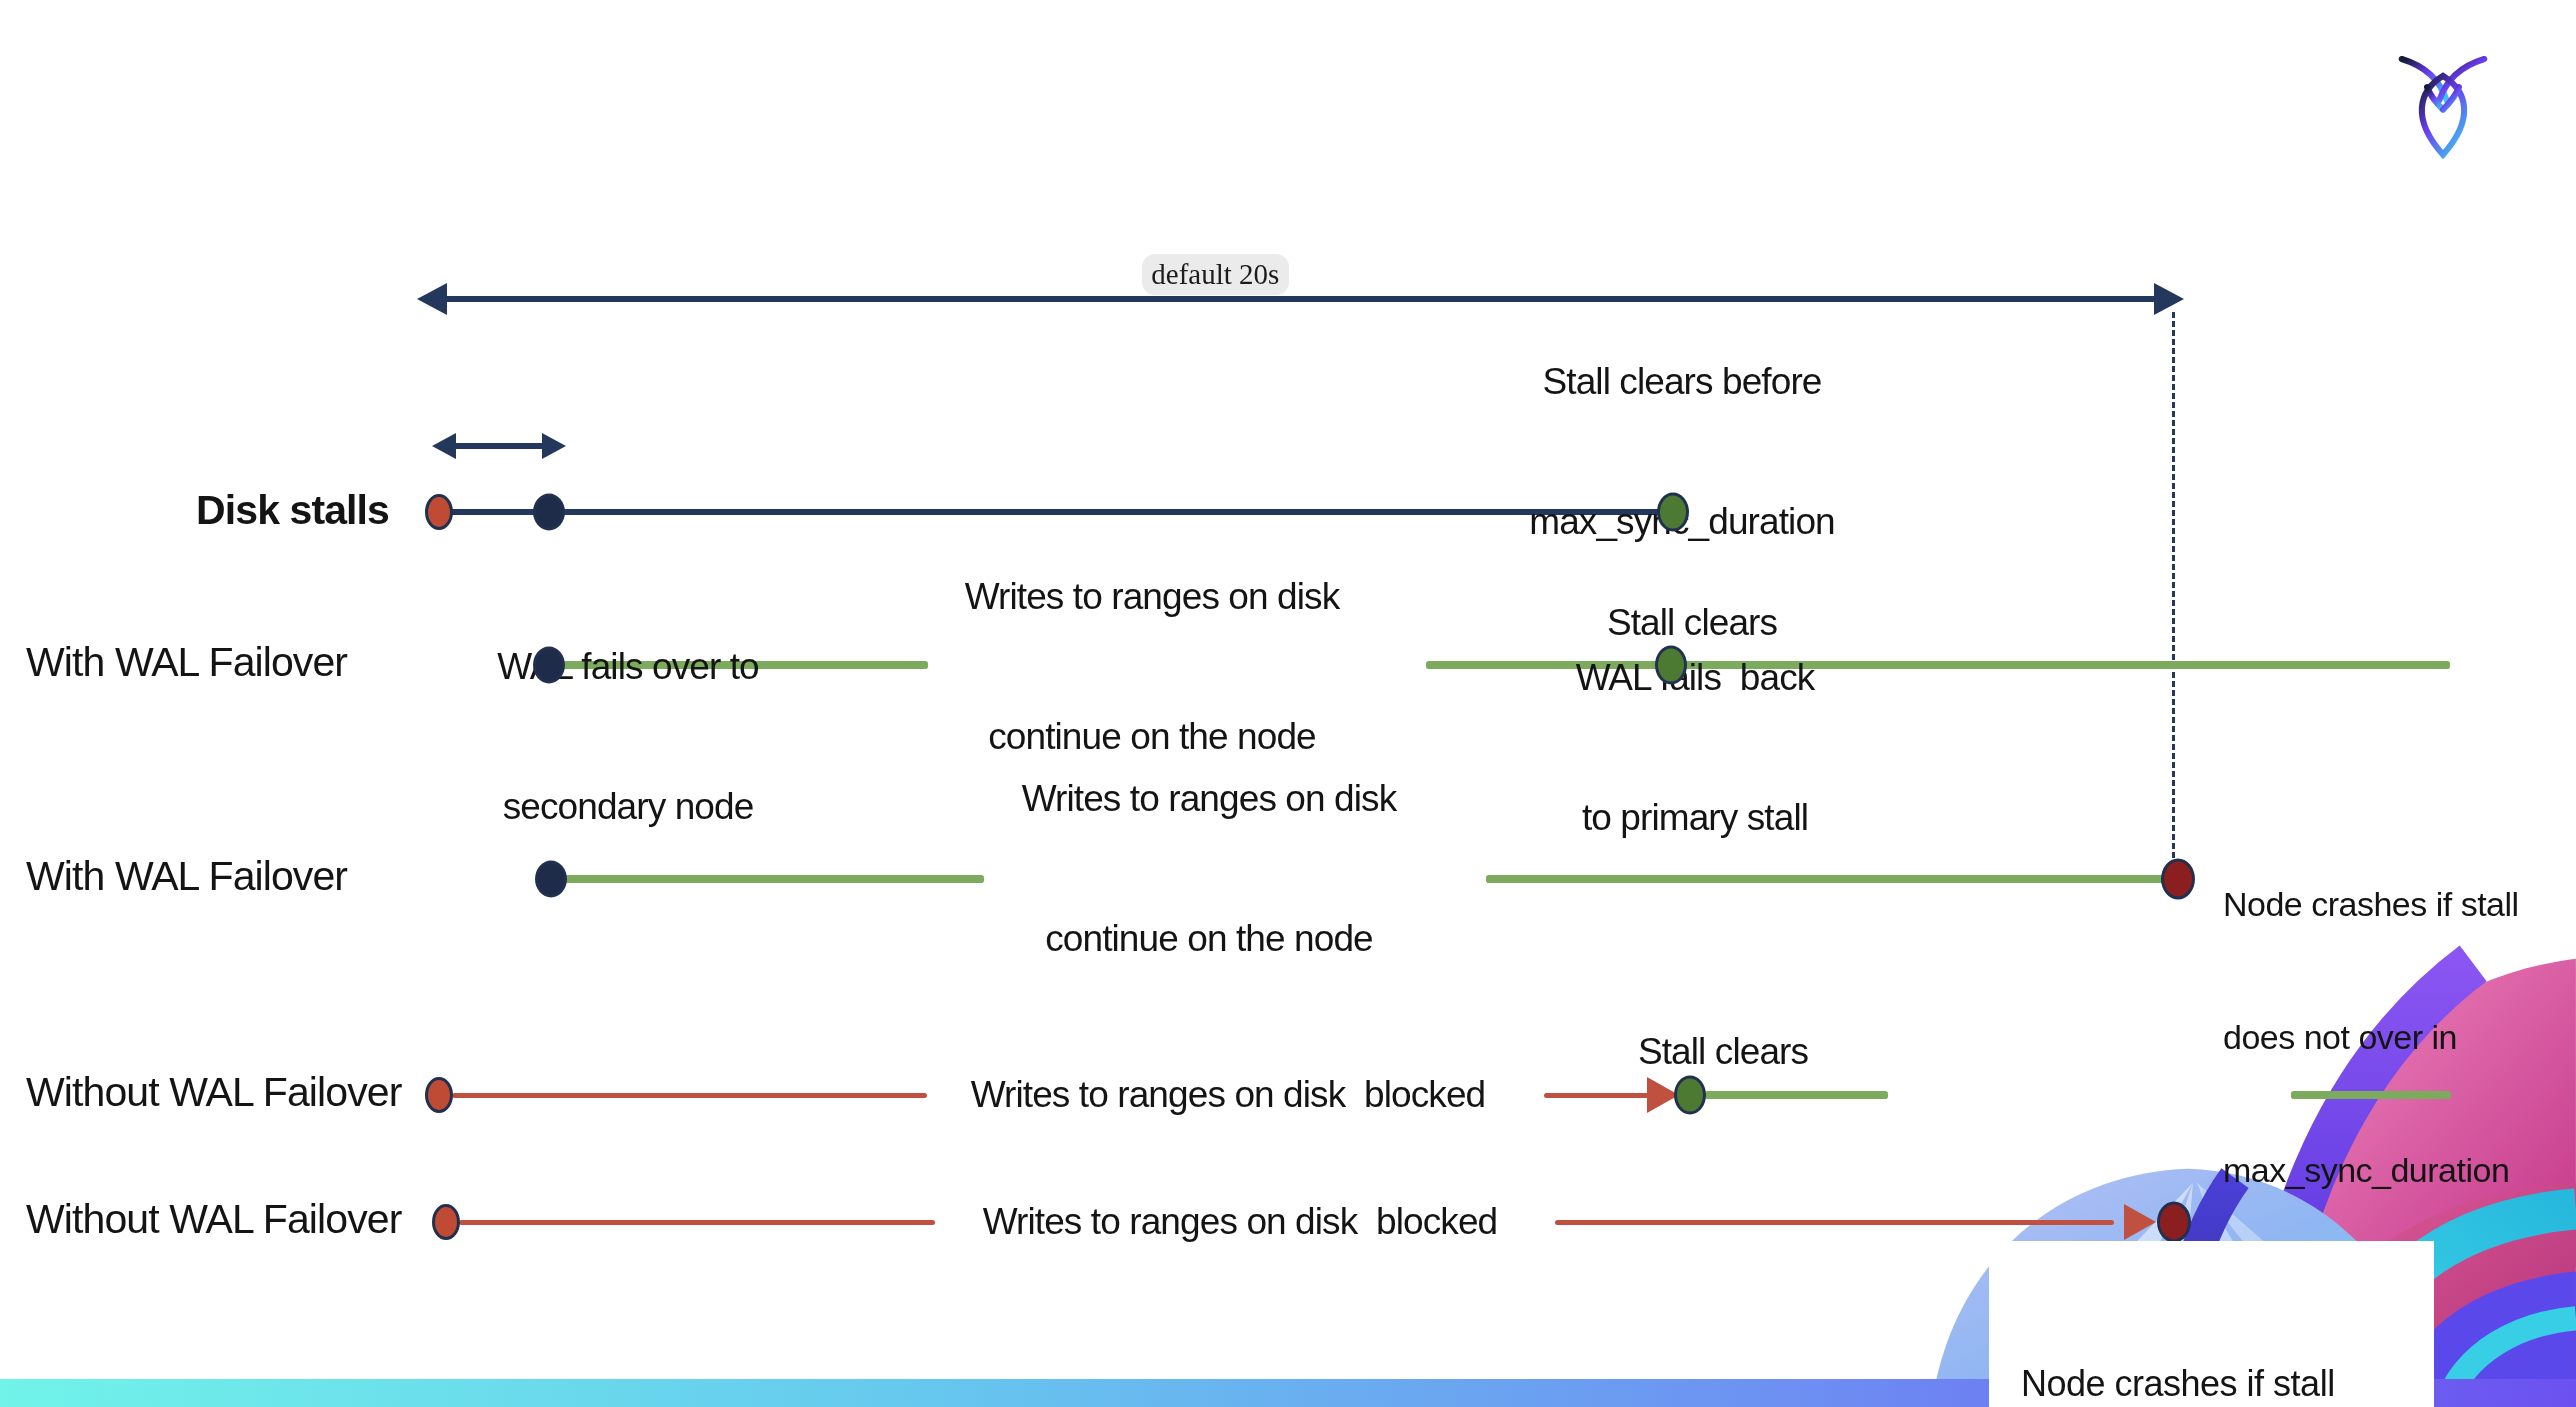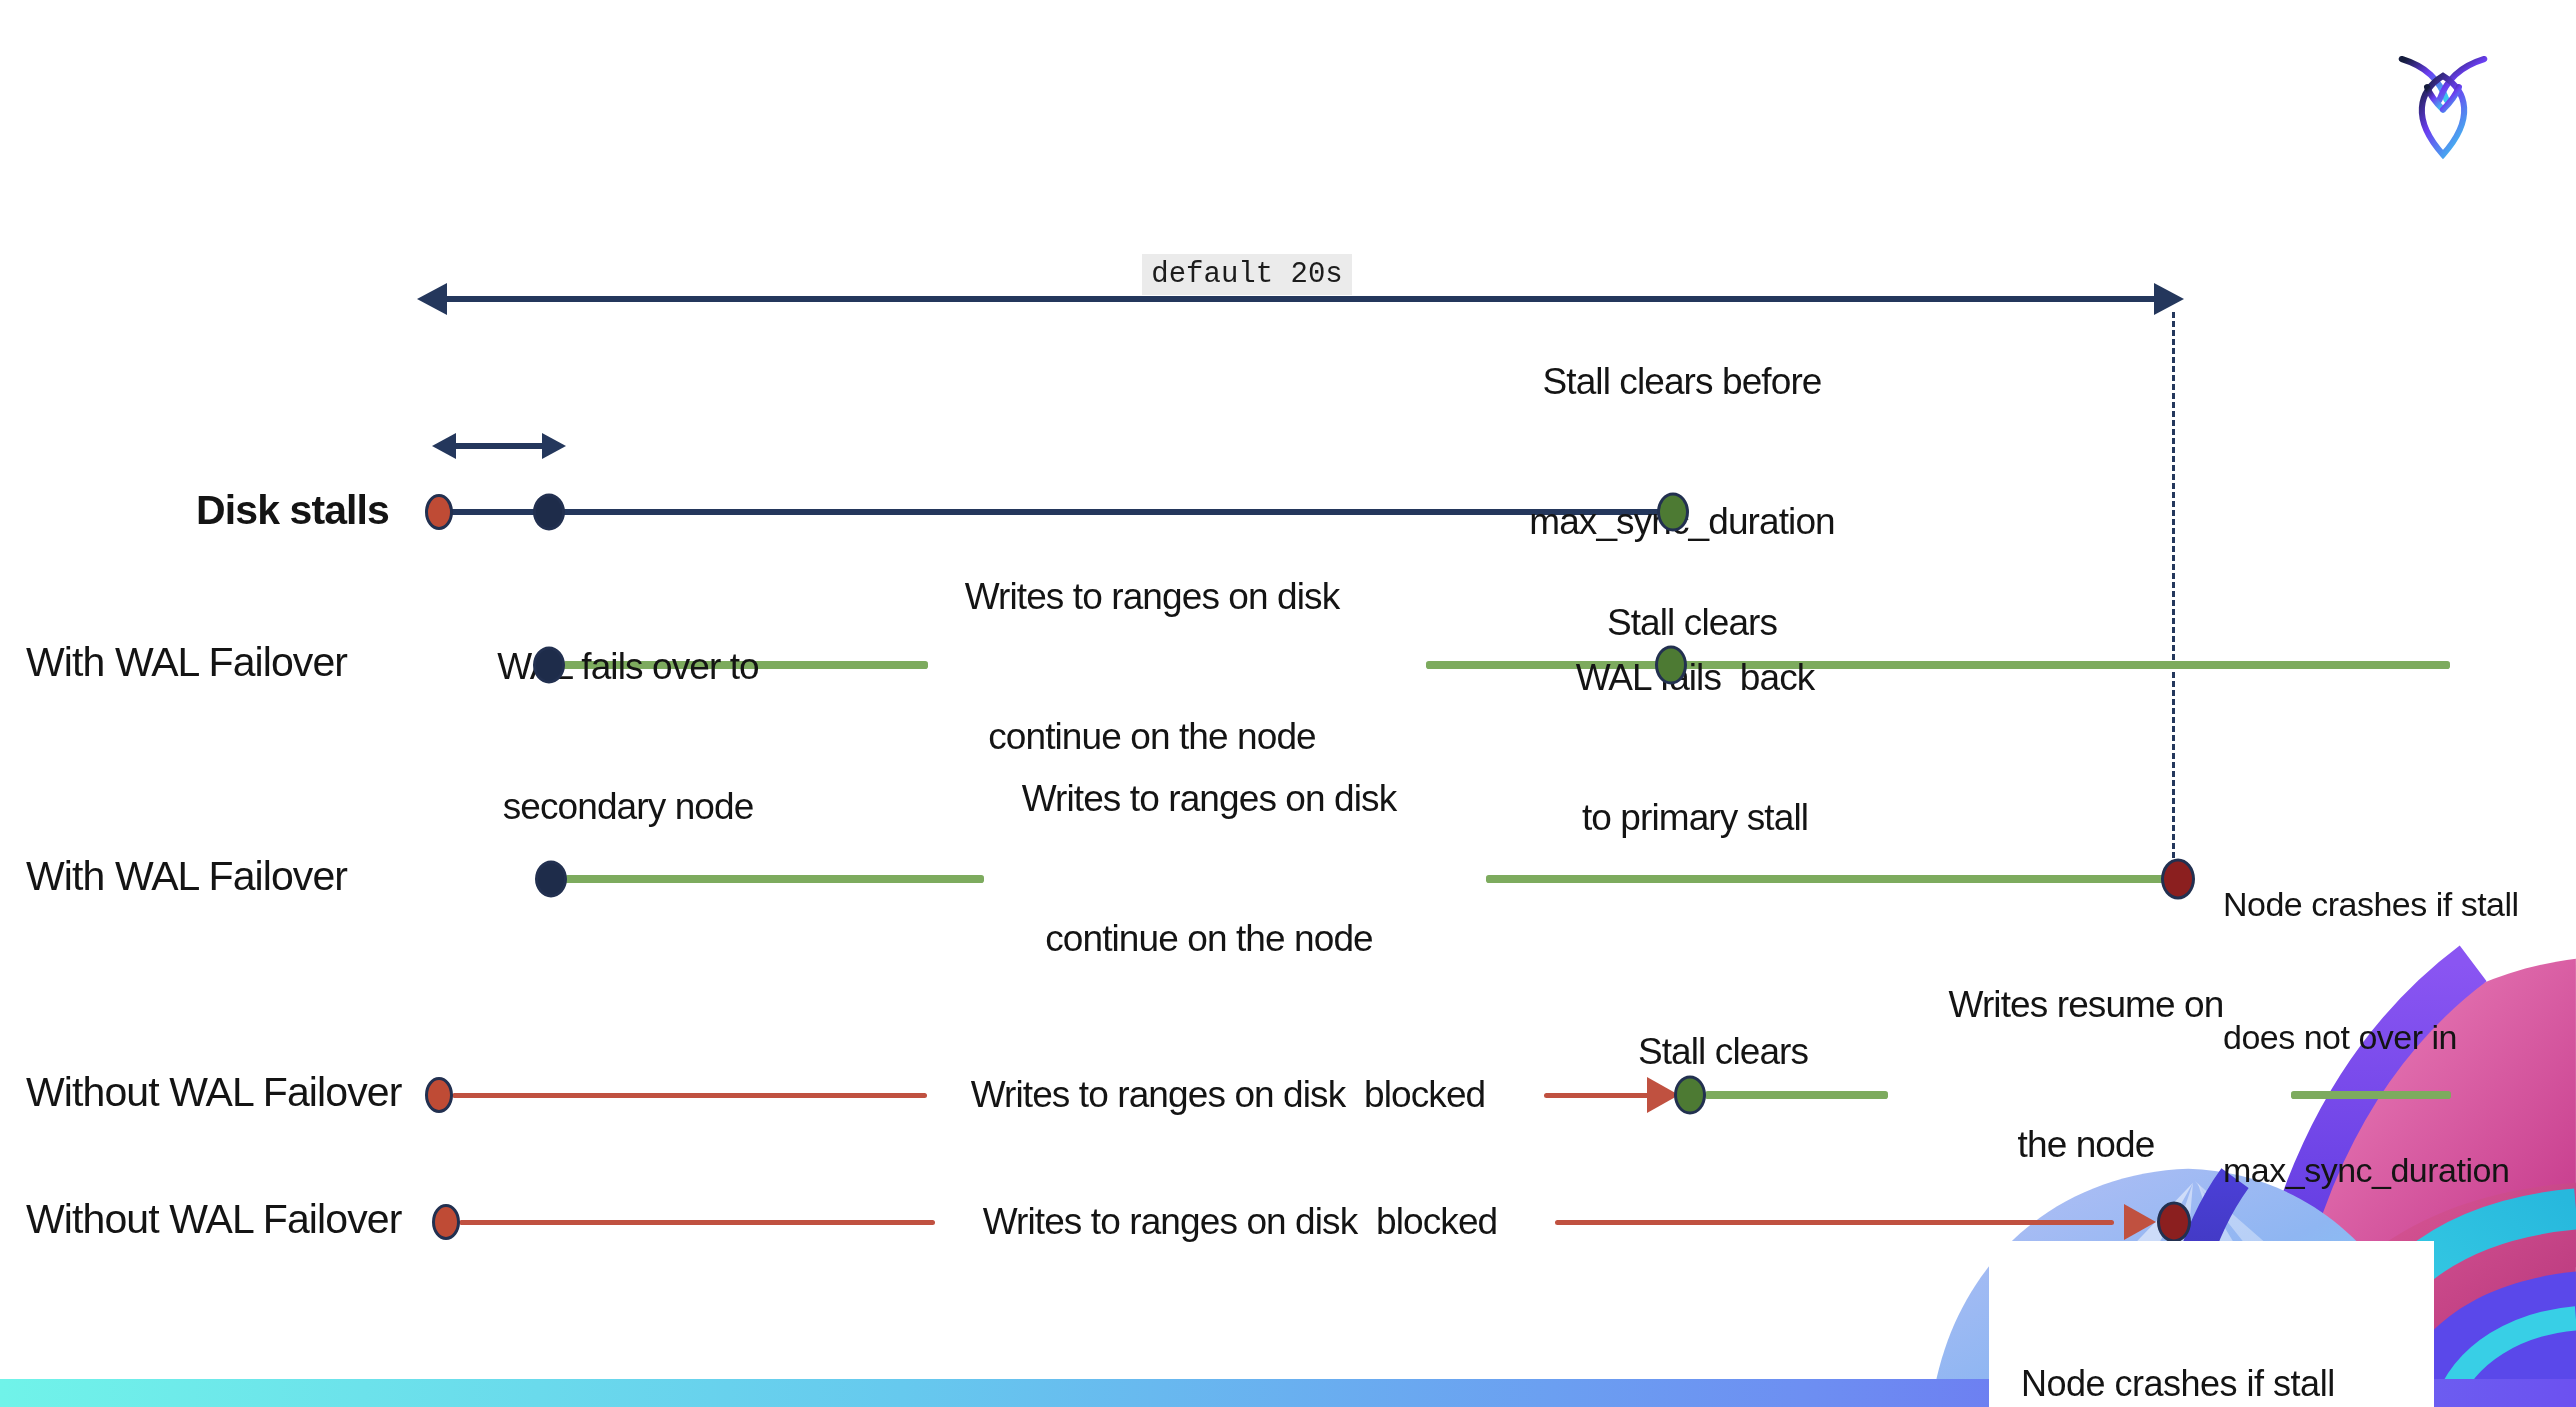--- a/index.html
+++ b/index.html
@@ -3,22 +3,22 @@
 <meta charset="utf-8">
 <style>
   html,body{margin:0;padding:0;background:#ffffff;}
   .canvas{position:relative;width:2576px;height:1408px;background:#ffffff;overflow:hidden;
           font-family:"Liberation Sans","DejaVu Sans",sans-serif;color:#141414;}
   .title{position:absolute;left:64px;top:26px;font-size:105px;font-weight:700;letter-spacing:-1.9px;color:#0d0d0d;white-space:pre;}
   .row-label{position:absolute;font-size:41px;letter-spacing:-0.9px;line-height:1.2;white-space:pre;}
   .note{position:absolute;font-size:37px;letter-spacing:-0.9px;line-height:1.26;white-space:pre;text-align:center;transform:translate(-50%,-50%);}
   .note-left{position:absolute;font-size:34px;letter-spacing:-0.5px;line-height:1.3;white-space:pre;text-align:left;}
   .chip-stack{position:absolute;display:flex;flex-direction:column;align-items:flex-start;gap:2.8px;z-index:3;}
-  .chip{font-family:Liberation Mono, monospace;font-size:29px;line-height:1.15;
-        background:#ebebeb;color:#1c1c1c;padding:3.7px 9.3px;white-space:pre;}
+  .chip{font-family:Liberation Serif, serif;font-size:29px;line-height:1.15;
+        background:#ebebeb;color:#1c1c1c;padding:3.7px 9.3px;white-space:pre;border-radius:13px;}
   .hline{position:absolute;border-radius:2.8px;}
   .navy-line{background:#24375c;height:5.6px;}
   .green-line{background:#7dab5e;height:7.5px;}
   .red-line{background:#c05140;height:4.7px;}
   .dot{position:absolute;border:3.7px solid #223050;border-radius:50%;transform:translate(-50%,-50%);box-sizing:border-box;z-index:2;}
   .tri{position:absolute;width:0;height:0;}
   .dashed-v{position:absolute;border-left:3.7px dashed #24375c;width:0;}
   .white-box{position:absolute;background:#ffffff;z-index:5;}
   .footer-bar{position:absolute;left:0;bottom:0;width:2576px;height:29px;z-index:1;
         background:linear-gradient(90deg,#70f3e9 0%,#66c9ee 35%,#6d8ff2 70%,#6c51f0 100%);}
@@ -154,24 +154,20 @@
   <div class="row-label" style="left:26px;top:1068px;">Without WAL Failover</div>
   <div class="hline red-line" style="left:452px;top:1093px;width:475px;"></div>
   <div class="hline red-line" style="left:1544px;top:1093px;width:107px;"></div>
   <div class="tri" style="left:1647px;top:1077px;border-top:18px solid transparent;border-bottom:18px solid transparent;border-left:32px solid #c05140;z-index:2;"></div>
   <div class="dot" style="left:439px;top:1095px;width:28px;height:36px;background:#bf4b35;"></div>
   <div class="dot" style="left:1690px;top:1095px;width:32px;height:39px;background:#4d7a33;"></div>
   <div class="hline green-line" style="left:1705px;top:1091px;width:183px;"></div>
   <div class="hline green-line z4" style="left:2291px;top:1091px;width:160px;"></div>
   <div class="note" style="left:1228px;top:1095px;">Writes to ranges on disk  blocked</div>
   <div class="note" style="left:1723px;top:1052px;">Stall clears</div>
-  <div class="note z4" style="left:2086px;top:1075px;">
-    <div>Writes resume on</div>
-    <div>the node</div>
-  </div>
 
   <div class="row-label" style="left:26px;top:1195px;">Without WAL Failover</div>
   <div class="hline red-line" style="left:459px;top:1220px;width:476px;"></div>
   <div class="hline red-line z4" style="left:1555px;top:1220px;width:559px;"></div>
   <div class="tri z4" style="left:2124px;top:1204px;border-top:18px solid transparent;border-bottom:18px solid transparent;border-left:32px solid #c05140;"></div>
   <div class="dot" style="left:446px;top:1222px;width:28px;height:36px;background:#bf4b35;"></div>
   <div class="dot z4" style="left:2174px;top:1222px;width:34px;height:41px;background:#8b1f1f;"></div>
   <div class="note" style="left:1240px;top:1222px;">Writes to ranges on disk  blocked</div>
 
   <div class="white-box" style="left:1989px;top:1241px;width:445px;height:166px;">

